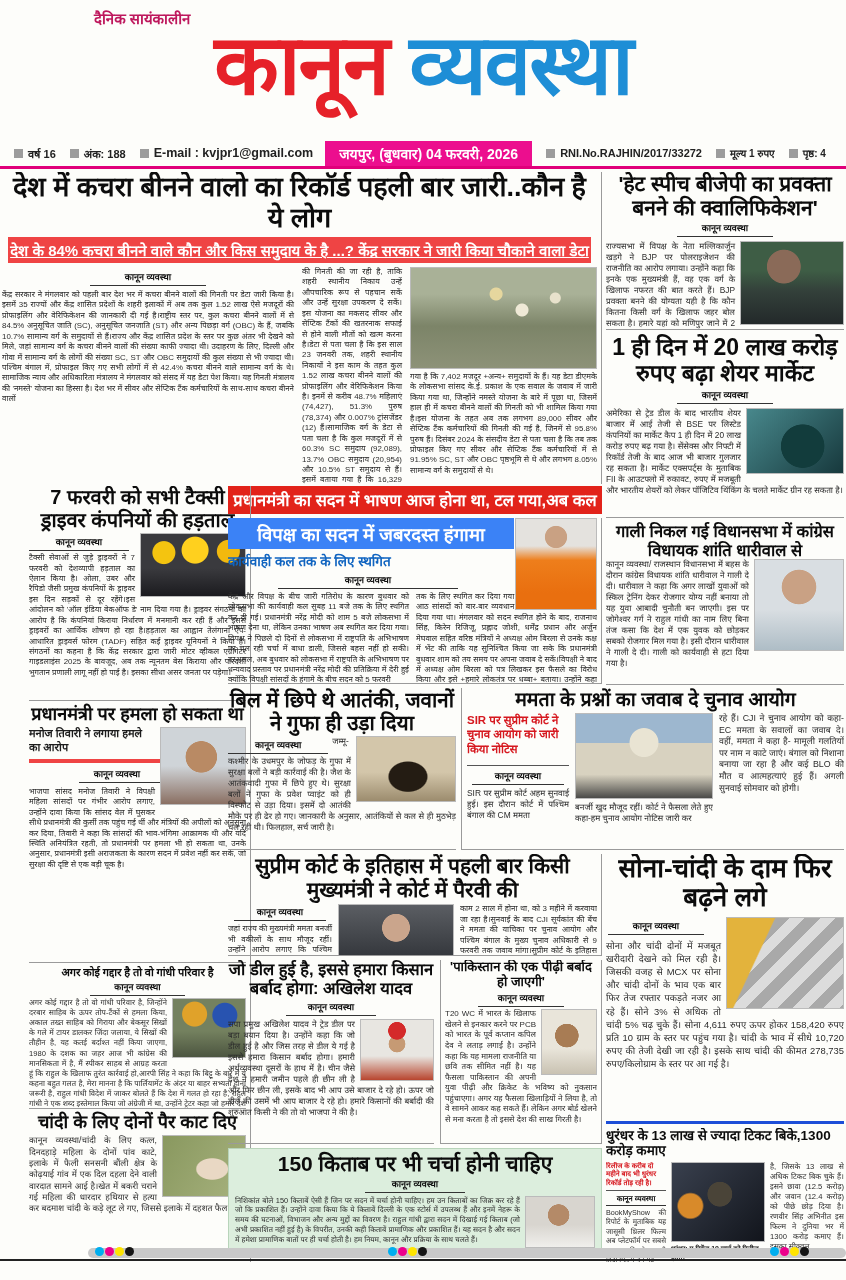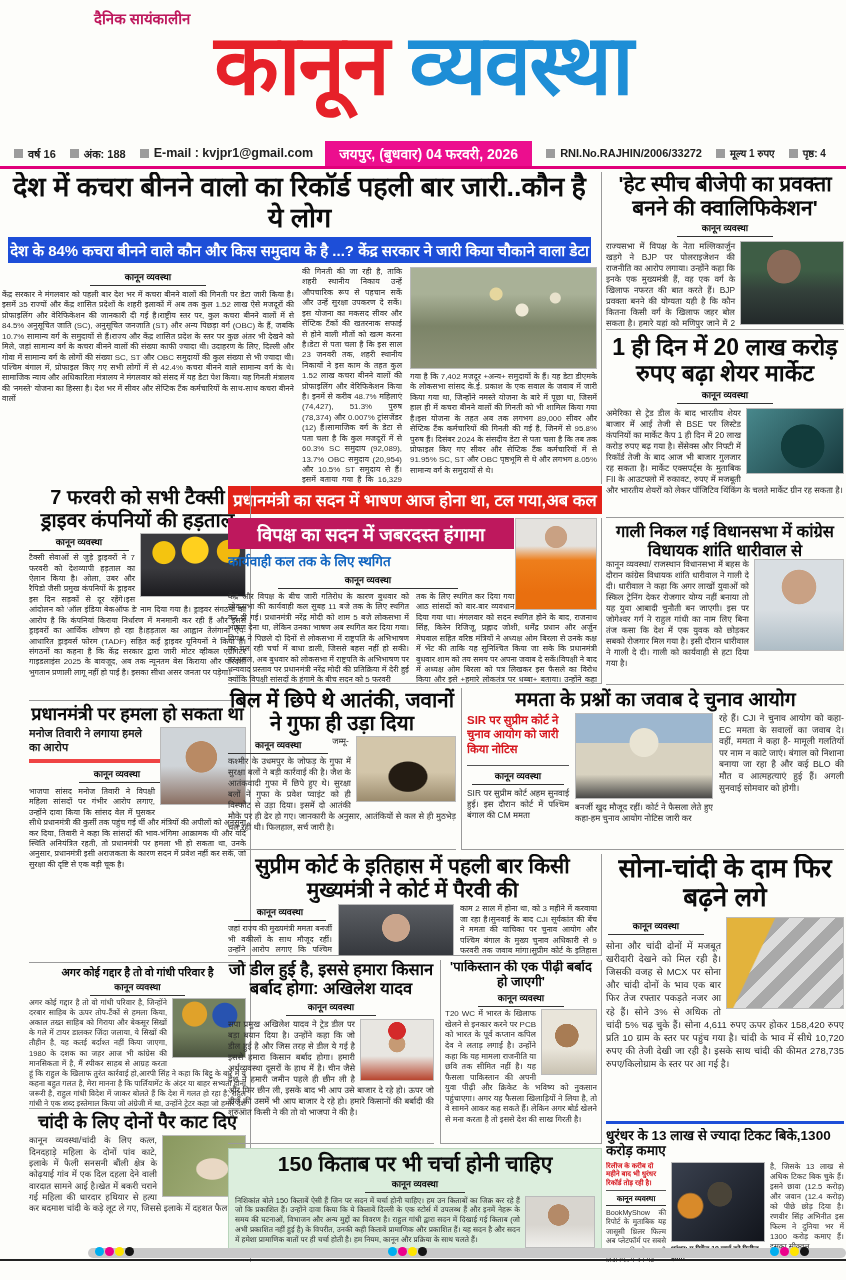--- a/index.html
+++ b/index.html
@@ -51,31 +51,31 @@
 
   <div class="abs" style="left:0;top:140px;width:846px;height:26px;display:flex;align-items:center;font-size:11px;font-weight:700;color:#222;white-space:nowrap;">
     <span class="sq"></span>
       <span>वर्ष 16</span>
     <span class="sq"></span>
       <span>अंक: 188</span>
     <span class="sq"></span>
       <span style="font-size:12.5px;">E-mail : kvjpr1@gmail.com</span>
     <span style="background:#ec0e8e;color:#fff;font-size:14px;font-weight:800;padding:3px 14px;margin-left:12px;">जयपुर, (बुधवार) 04 फरवरी, 2026</span>
     <span class="sq"></span>
-      <span>RNI.No.RAJHIN/2006/33272</span>
+      <span>RNI.No.RAJHIN/2017/33272</span>
     <span class="sq"></span>
       <span style="font-size:10px;">मूल्य 1 रुपए</span>
     <span class="sq"></span>
       <span style="font-size:10px;">पृष्ठ: 4</span>
   </div>
   <div class="abs" style="left:0;top:166px;width:846px;height:3px;background:#e0007a;"></div>
 
   <div class="abs art" style="left:2px;top:172px;width:600px;height:312px;border-right:1px solid #9a9a9a;padding-right:4px;">
     <div class="hl" style="font-size:27px;">देश में कचरा बीनने वालो का रिकॉर्ड पहली बार जारी..कौन है ये लोग</div>
-    <div style="margin:4px 6px 0;background:#1d4ed8;color:#fff;font-weight:800;font-size:15px;text-align:center;padding:3px 2px;">देश के 84% कचरा बीनने वाले कौन और किस समुदाय के है ...? केंद्र सरकार ने जारी किया चौकाने वाला डेटा</div>
+    <div style="margin:4px 6px 0;background:#ef4444;color:#fff;font-weight:800;font-size:15px;text-align:center;padding:3px 2px;text-decoration:underline;">देश के 84% कचरा बीनने वाले कौन और किस समुदाय के है ...? केंद्र सरकार ने जारी किया चौकाने वाला डेटा</div>
     <div style="display:flex;gap:8px;margin-top:4px;height:246px;overflow:hidden;">
       <div style="flex:0 0 292px;">
         <div class="byline" style="width:40%;">कानून व्यवस्था</div>
         <div class="body-t">केंद्र सरकार ने मंगलवार को पहली बार देश भर में कचरा बीनने वालों की गिनती पर डेटा जारी किया है। इसमें 35 राज्यों और केंद्र शासित प्रदेशों के शहरी इलाकों में अब तक कुल 1.52 लाख ऐसे मजदूरों की प्रोफाइलिंग और वेरिफिकेशन की जानकारी दी गई है।राष्ट्रीय स्तर पर, कुल कचरा बीनने वालों में से 84.5% अनुसूचित जाति (SC), अनुसूचित जनजाति (ST) और अन्य पिछड़ा वर्ग (OBC) के हैं, जबकि 10.7% सामान्य वर्ग के समुदायों से हैं।राज्य और केंद्र शासित प्रदेश के स्तर पर कुछ अंतर भी देखने को मिले, जहां सामान्य वर्ग के कचरा बीनने वालों की संख्या काफी ज्यादा थी। उदाहरण के लिए, दिल्ली और गोवा में सामान्य वर्ग के लोगों की संख्या SC, ST और OBC समुदायों की कुल संख्या से भी ज्यादा थी। पश्चिम बंगाल में, प्रोफाइल किए गए सभी लोगों में से 42.4% कचरा बीनने वाले सामान्य वर्ग के थे।सामाजिक न्याय और अधिकारिता मंत्रालय ने मंगलवार को संसद में यह डेटा पेश किया। यह गिनती मंत्रालय की 'नमस्ते' योजना का हिस्सा है। देश भर में सीवर और सेप्टिक टैंक कर्मचारियों के साथ-साथ कचरा बीनने वालों</div>
       </div>
       <div style="flex:0 0 100px;">
         <div class="body-t">की गिनती की जा रही है, ताकि शहरी स्थानीय निकाय उन्हें औपचारिक रूप से पहचान सकें और उन्हें सुरक्षा उपकरण दे सकें। इस योजना का मकसद सीवर और सेप्टिक टैंकों की खतरनाक सफाई से होने वाली मौतों को खत्म करना है।डेटा से पता चला है कि इस साल 23 जनवरी तक, शहरी स्थानीय निकायों ने इस काम के तहत कुल 1.52 लाख कचरा बीनने वालों की प्रोफाइलिंग और वेरिफिकेशन किया है। इनमें से करीब 48.7% महिलाएं (74,427), 51.3% पुरुष (78,374) और 0.007% ट्रांसजेंडर (12) हैं।सामाजिक वर्ग के डेटा से पता चला है कि कुल मजदूरों में से 60.3% SC समुदाय (92,089), 13.7% OBC समुदाय (20,954) और 10.5% ST समुदाय से हैं। इसमें बताया गया है कि 16,329 कचरा बीनने वाले (10.7%) सामान्य वर्ग के तहत आने वाले समुदायों से हैं।नमस्ते योजना के तहत, कचरा बीनने वालों को ऐसे लोगों के रूप में परिभाषित किया गया है जो गलियों, कूड़ेदानों, और कचरा निपटान सुविधाओं से +अनौपचारिक रूप से+ रीसाइक्लेबल ठोस कचरा इकट्ठा करने और निकालने के काम में लगे हुए हैं।सामाजिक न्याय राज्य मंत्री रामदास अठावले द्वारा पेश किए गए डेटा में कहा</div>
       </div>
       <div style="flex:1;">
         <div class="ph ph-garbage" style="width:100%;height:102px;"></div>
@@ -147,21 +147,21 @@
       <div class="flow" style="margin-top:3px;">
         <div class="ph ph-feet fr" style="width:84px;height:62px;"></div>
         <div class="body-t" style="font-size:8.6px;">कानून व्यवस्था/चांदी के लिए कत्ल, दिनदहाड़े महिला के दोनों पांव काटे, इलाके में फैली सनसनी बौंली क्षेत्र के कोढ़याई गांव में एक दिल दहला देने वाली वारदात सामने आई है।खेत में बकरी चराने गई महिला की धारदार हथियार से हत्या कर बदमाश चांदी के कड़े लूट ले गए, जिससे इलाके में दहशत फैल गई।</div>
       </div>
     </div>
   </div>
 
   <div class="abs art" style="left:228px;top:518px;width:374px;height:166px;border-right:1px solid #9a9a9a;border-bottom:1px solid #9a9a9a;padding-right:4px;">
     <div style="position:relative;">
       <div class="ph ph-modi" style="position:absolute;right:0;top:0;width:82px;height:92px;"></div>
-      <div style="width:282px;background:#be185d;color:#fff;font-weight:800;font-size:18.5px;text-align:center;padding:3px 2px;">विपक्ष का सदन में  जबरदस्त हंगामा</div>
+      <div style="width:282px;background:#3b82f6;color:#fff;font-weight:800;font-size:18.5px;text-align:center;padding:3px 2px;">विपक्ष का सदन में  जबरदस्त हंगामा</div>
       <div style="width:282px;color:#1064c0;font-weight:800;font-size:13.5px;margin-top:3px;">कार्यवाही कल तक के लिए स्थगित</div>
       <div class="byline" style="width:180px;margin:3px 0 3px 50px;">कानून व्यवस्था</div>
     </div>
     <div style="display:flex;gap:7px;overflow:hidden;height:96px;">
       <div class="body-t" style="flex:1;">केंद्र और विपक्ष के बीच जारी गतिरोध के कारण बुधवार को लोकसभा की कार्यवाही कल सुबह 11 बजे तक के लिए स्थगित कर दी गई। प्रधानमंत्री नरेंद्र मोदी को शाम 5 बजे लोकसभा में भाषण देना था, लेकिन उनका भाषण अब स्थगित कर दिया गया।विपक्ष ने पिछले दो दिनों से लोकसभा में राष्ट्रपति के अभिभाषण पर चल रही चर्चा में बाधा डाली, जिससे बहस नहीं हो सकी।दरअसल, अब बुधवार को लोकसभा में राष्ट्रपति के अभिभाषण पर धन्यवाद प्रस्ताव पर प्रधानमंत्री नरेंद्र मोदी की प्रतिक्रिया में देरी हुई क्योंकि विपक्षी सांसदों के हंगामे के बीच सदन को 5 फरवरी</div>
       <div class="body-t" style="flex:1;">तक के लिए स्थगित कर दिया गया था, इससे एक दिन पहले ही आठ सांसदों को बार-बार व्यवधान डालने के लिए निलंबित कर दिया गया था। मंगलवार को सदन स्थगित होने के बाद, राजनाथ सिंह, किरेन रिजिजू, प्रह्लाद जोशी, धर्मेंद्र प्रधान और अर्जुन मेघवाल सहित वरिष्ठ मंत्रियों ने अध्यक्ष ओम बिरला से उनके कक्ष में भेंट की ताकि यह सुनिश्चित किया जा सके कि प्रधानमंत्री बुधवार शाम को तय समय पर अपना जवाब दे सकें।विपक्षी ने बाद में अध्यक्ष ओम बिरला को पत्र लिखकर इस फैसले का विरोध किया और इसे +हमारे लोकतंत्र पर धब्बा+ बताया। उन्होंने कहा कि यह पहली बार था जब विपक्ष के किसी नेता को धन्यवाद प्रस्ताव पर बोलने की अनुमति नहीं दी गई।</div>
     </div>
   </div>
 
   <div class="abs art" style="left:228px;top:688px;width:228px;height:162px;border-bottom:1px solid #9a9a9a;">

